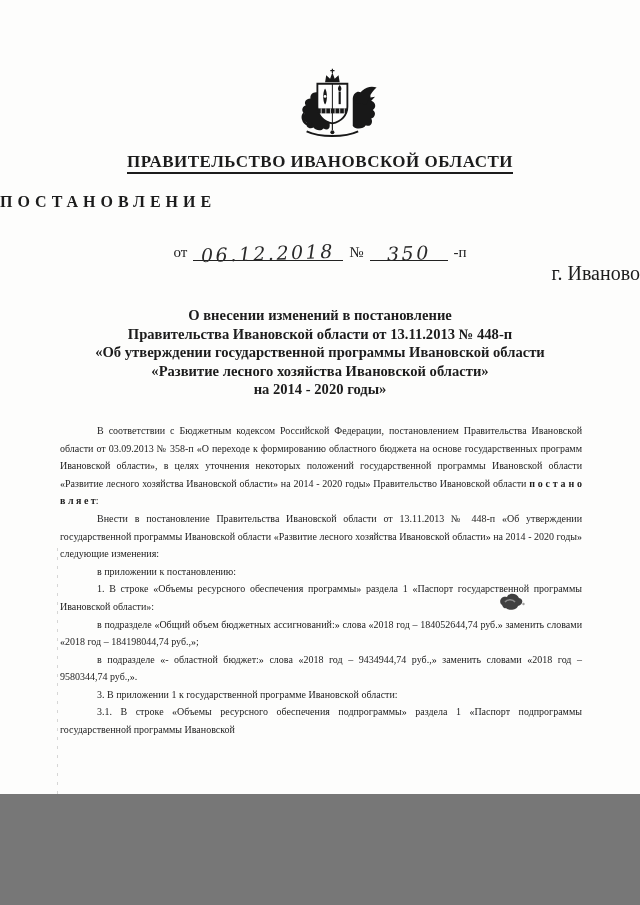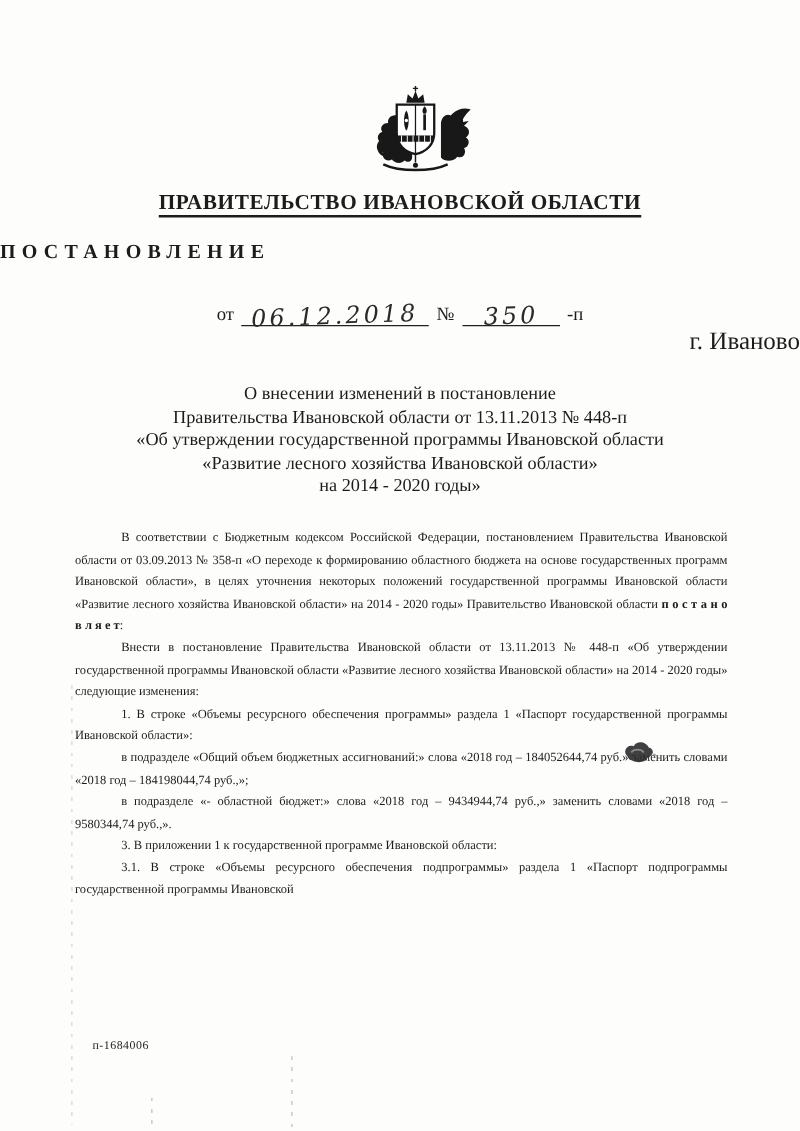--- a/index.html
+++ b/index.html
@@ -1,17 +1,17 @@
 <!DOCTYPE html>
 <html><head>
 <meta charset="utf-8">
 <style>
   html,body{margin:0;padding:0;background:#777;}
   .page{
-    width:640px;height:905px;margin:0 auto;position:relative;overflow:hidden;
+    width:640px;height:794px;margin:0 auto;position:relative;overflow:hidden;
     background:#fdfdfc;color:#1c1c1c;
     font-family:"Liberation Serif", serif;
   }
   
   .emblem{display:block;margin:64px auto 0;transform:translateX(12px);}
   
   .org-name{
     margin:10px 0 0;text-align:center;
     font-size:17px;font-weight:700;letter-spacing:.5px;
   }
@@ -35,21 +35,21 @@
   .handwritten{
     display:inline-block;position:relative;top:3px;
     font-family:"DejaVu Serif", serif;font-style:italic;
     font-size:19px;letter-spacing:2.5px;color:#2a2a2a;
     transform:rotate(-2deg);
   }
   .city{margin-top:1px;text-align:right;font-size:20px;}
   
   .doc-title{
     margin-top:21px;text-align:center;
-    font-size:14.6px;font-weight:400;line-height:18.6px;
+    font-size:14.6px;font-weight:700;line-height:18.6px;
   }
   
   .doc-body{
     margin:23px 58px 12px 60px;
     font-size:10px;line-height:17.6px;text-align:justify;
   }
   .para{margin:0;text-indent:37px;}
   .bold-spaced{font-weight:700;}
   
   .footer-code{
@@ -125,20 +125,21 @@
       <div>О внесении изменений в постановление</div>
       <div>Правительства Ивановской области от 13.11.2013 № 448-п</div>
       <div>«Об утверждении государственной программы Ивановской области</div>
       <div>«Развитие лесного хозяйства Ивановской области»</div>
       <div>на 2014 - 2020 годы»</div>
     </div>
 
   <div class="doc-body">
       <p class="para"><span>В соответствии с Бюджетным кодексом Российской Федерации, постановлением Правительства Ивановской области от 03.09.2013 № 358-п «О переходе к формированию областного бюджета на основе государственных программ Ивановской области», в целях уточнения некоторых положений государственной программы Ивановской области «Развитие лесного хозяйства Ивановской области» на 2014 - 2020 годы» Правительство Ивановской области </span><span class="bold-spaced">п о с т а н о в л я е т</span><span>:</span></p>
       <p class="para"><span>Внести в постановление Правительства Ивановской области от 13.11.2013 № 448-п «Об утверждении государственной программы Ивановской области «Развитие лесного хозяйства Ивановской области» на 2014 - 2020 годы» следующие изменения:</span></p>
+      <p class="para"><span>в приложении к постановлению:</span></p>
       <p class="para"><span>1. В строке «Объемы ресурсного обеспечения программы» раздела 1 «Паспорт государственной программы Ивановской области»:</span></p>
       <p class="para"><span>в подразделе «Общий объем бюджетных ассигнований:» слова «2018 год – 184052644,74 руб.» заменить словами «2018 год – 184198044,74 руб.,»;</span></p>
       <p class="para"><span>в подразделе «- областной бюджет:» слова «2018 год – 9434944,74 руб.,» заменить словами «2018 год – 9580344,74 руб.,».</span></p>
       <p class="para"><span>3. В приложении 1 к государственной программе Ивановской области:</span></p>
       <p class="para"><span>3.1. В строке «Объемы ресурсного обеспечения подпрограммы» раздела 1 «Паспорт подпрограммы государственной программы Ивановской</span></p>
     </div>
 
   <div class="footer-code">п-1684006</div>
 
   <div class="artifact-line a1"></div>

